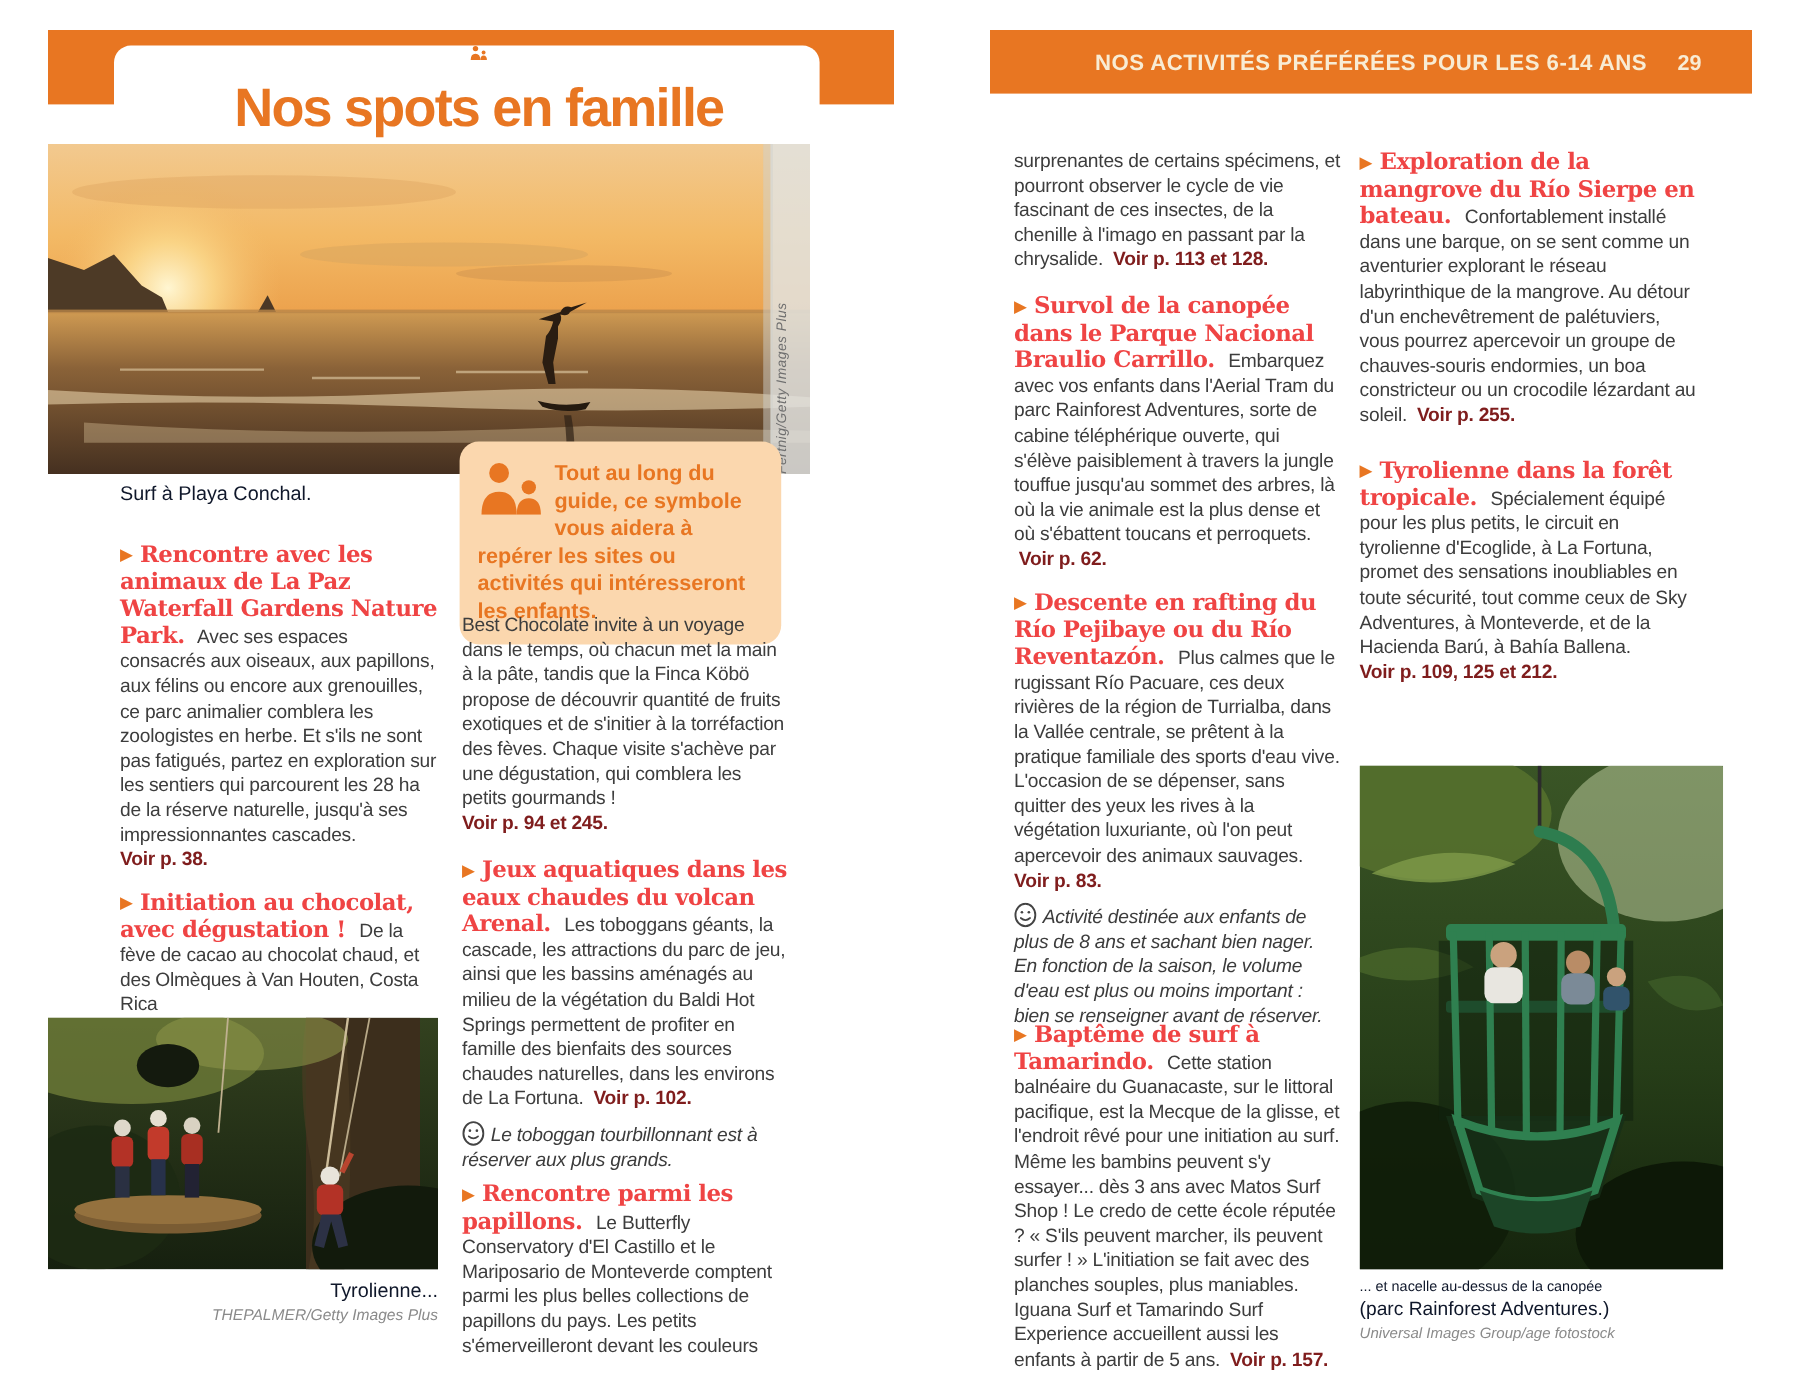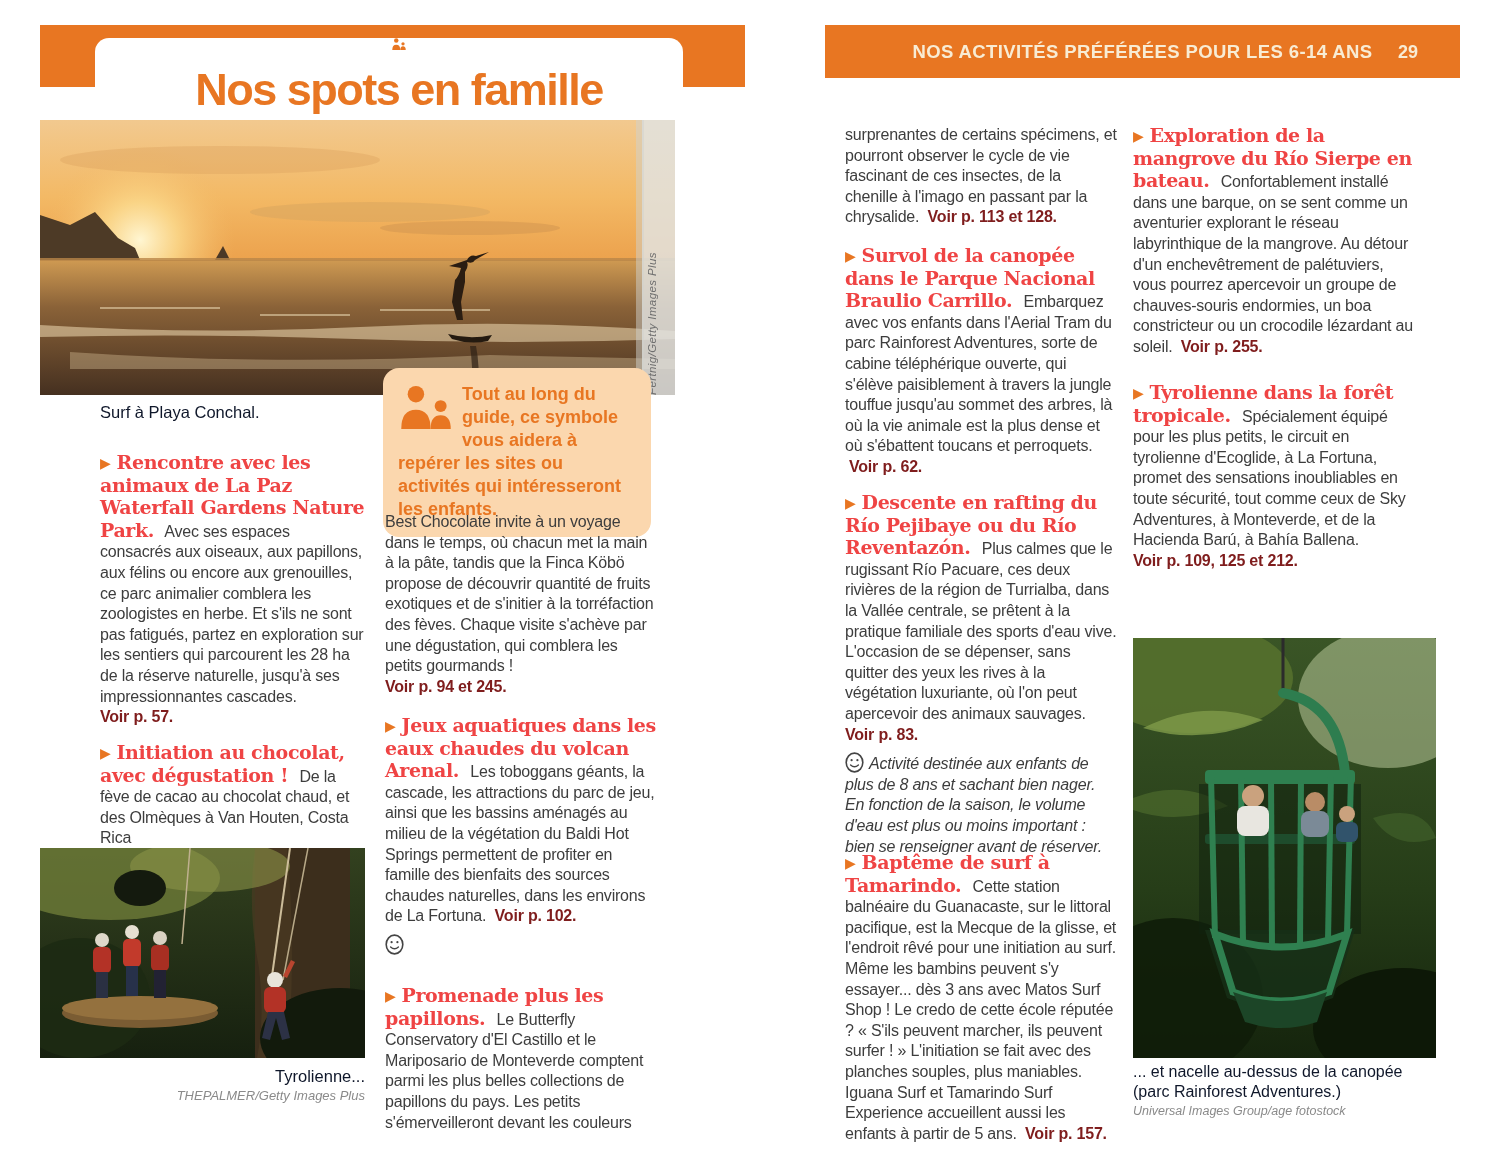--- a/index.html
+++ b/index.html
@@ -119,21 +119,21 @@
       <circle cx="46" cy="23" r="6.5" fill="#e87622"></circle>
       <path d="M35 48 q0-15 11-15 q11 0 11 15 z" fill="#e87622"></path>
     </svg>
     <span>Tout au long du guide, ce symbole vous aidera à repérer les sites ou activités qui intéresseront les enfants.</span>
   </div>
 
   <div class="abs col" style="left:100px;top:452px;width:265px;">
     <p class="para">
       <span class="bullet">▶</span><span class="h">Rencontre avec les animaux de La Paz Waterfall Gardens Nature Park.</span>
       <span>Avec ses espaces consacrés aux oiseaux, aux papillons, aux félins ou encore aux grenouilles, ce parc animalier comblera les zoologistes en herbe. Et s'ils ne sont pas fatigués, partez en exploration sur les sentiers qui parcourent les 28 ha de la réserve naturelle, jusqu'à ses impressionnantes cascades.</span><br>
-      <span class="voir" style="margin-left:0">Voir p. 57.</span>
+      <span class="voir" style="margin-left:0">Voir p. 38.</span>
     </p>
   </div>
 
   <div class="abs col" style="left:100px;top:742px;width:265px;">
     <p class="para">
       <span class="bullet">▶</span><span class="h">Initiation au chocolat, avec dégustation !</span>
       <span>De la fève de cacao au chocolat chaud, et des Olmèques à Van Houten, Costa Rica</span>
     </p>
   </div>
 
@@ -194,27 +194,27 @@
       <span class="bullet">▶</span><span class="h">Jeux aquatiques dans les eaux chaudes du volcan Arenal.</span>
       <span>Les toboggans géants, la cascade, les attractions du parc de jeu, ainsi que les bassins aménagés au milieu de la végétation du Baldi Hot Springs permettent de profiter en famille des bienfaits des sources chaudes naturelles, dans les environs de La Fortuna.</span>
       <span class="voir">Voir p. 102.</span>
     </p>
     <p class="note">
       <svg width="19" height="21" viewBox="0 0 19 21">
         <ellipse cx="9.5" cy="10.5" rx="8.3" ry="9.4" fill="none" stroke="#444" stroke-width="1.6"></ellipse>
         <circle cx="6.6" cy="8.2" r="1.1" fill="#444"></circle>
           <circle cx="12.4" cy="8.2" r="1.1" fill="#444"></circle>
         <path d="M5.6 13 q3.9 3.4 7.8 0" fill="none" stroke="#444" stroke-width="1.4" stroke-linecap="round"></path>
-      </svg>
+      </svg><span>Le toboggan tourbillonnant est à réserver aux plus grands.</span>
     </p>
   </div>
 
   <div class="abs col" style="left:385px;top:985px;">
     <p class="para">
-      <span class="bullet">▶</span><span class="h">Promenade plus les papillons.</span>
+      <span class="bullet">▶</span><span class="h">Rencontre parmi les papillons.</span>
       <span>Le Butterfly Conservatory d'El Castillo et le Mariposario de Monteverde comptent parmi les plus belles collections de papillons du pays. Les petits s'émerveilleront devant les couleurs</span>
     </p>
   </div>
 
   <div class="abs col" style="left:845px;top:125px;">
     <p class="para">
       <span>surprenantes de certains spécimens, et pourront observer le cycle de vie fascinant de ces insectes, de la chenille à l'imago en passant par la chrysalide.</span>
       <span class="voir">Voir p. 113 et 128.</span>
     </p>
   </div>
@@ -307,18 +307,18 @@
         <circle cx="120" cy="158" r="11" fill="#caa27e"></circle>
           <rect x="104" y="168" width="32" height="30" rx="8" fill="#e8e6e0"></rect>
         <circle cx="182" cy="164" r="10" fill="#b98c66"></circle>
           <rect x="168" y="173" width="28" height="26" rx="8" fill="#7b8a97"></rect>
         <circle cx="214" cy="176" r="8" fill="#caa27e"></circle>
           <rect x="203" y="184" width="22" height="20" rx="6" fill="#31536b"></rect>
       </g>
     </svg>
   </div>
   <div class="abs cap-gondola">
-    <div class="caption" style="font-size:16px;line-height:20px;">... et nacelle au-dessus de la canopée</div>
+    <div class="caption" style="font-size:12px;line-height:20px;">... et nacelle au-dessus de la canopée</div>
     <div class="caption" style="font-size:16px;line-height:20px;">(parc Rainforest Adventures.)</div>
     <div class="credit" style="font-size:12.5px;">Universal Images Group/age fotostock</div>
   </div>
 
 </div>
 
 </body></html>

